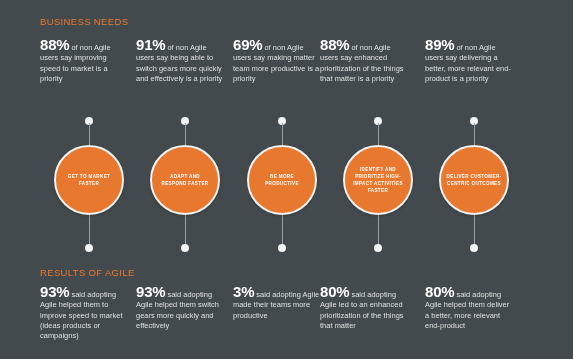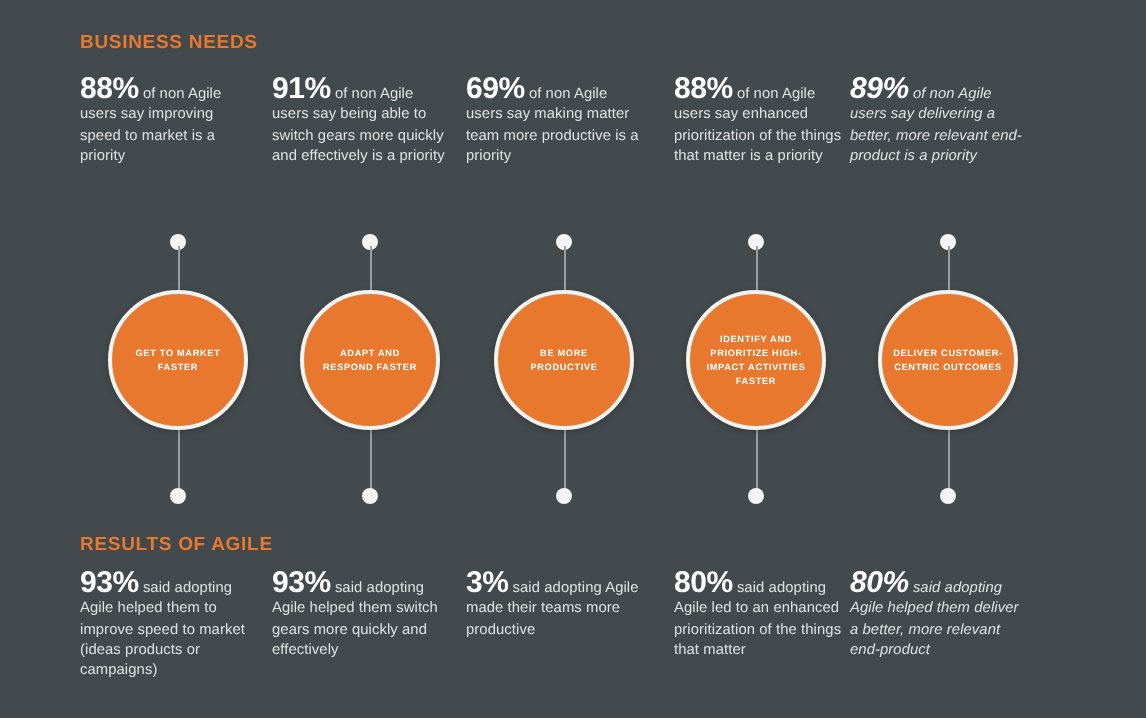--- a/index.html
+++ b/index.html
@@ -20,21 +20,21 @@
     width: 573px;
     height: 359px;
     background: #434a4d;
   }
 
   
   .section-heading {
     position: absolute;
     color: #e8782d;
     font-size: 9.5px;
-    font-weight: bold;
+    font-weight: normal;
     letter-spacing: 0.35px;
     text-transform: uppercase;
     white-space: nowrap;
   }
   #heading-business { left: 40px; top: 16px; }
   #heading-results  { left: 40px; top: 267px; }
 
   
   .stat-row {
     position: absolute;
@@ -61,22 +61,22 @@
   }
   .stat-block .body {
     color: #dfe1e1;
     text-align: right;
   }
 
   
   .col-0 { left: 40px; }
   .col-1 { left: 136px; }
   .col-2 { left: 233px; }
-  .col-3 { left: 337px; }
-  .col-4 { left: 425px; font-style: italic; }
+  .col-3 { left: 320px; }
+  .col-4 { left: 425px; }
 
   
   .connector {
     position: absolute;
     width: 11px;
   }
   .connector .stem {
     position: absolute;
     left: 5px;
     width: 1.1px;

